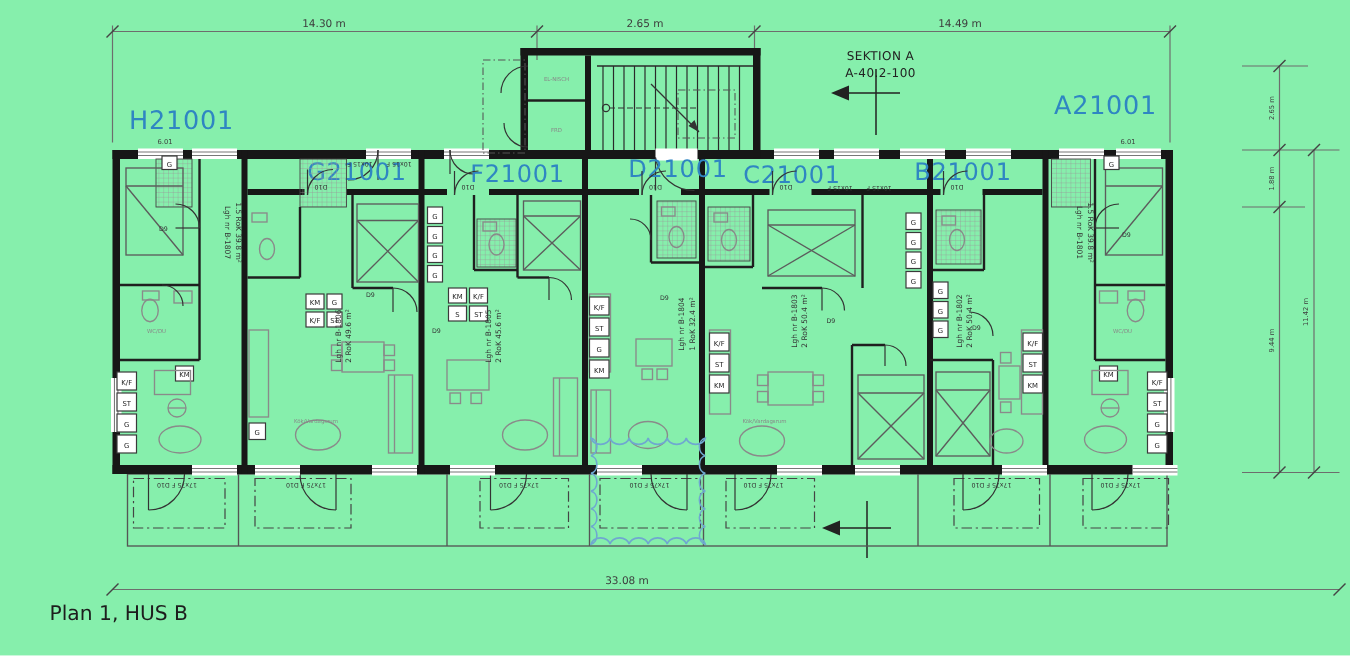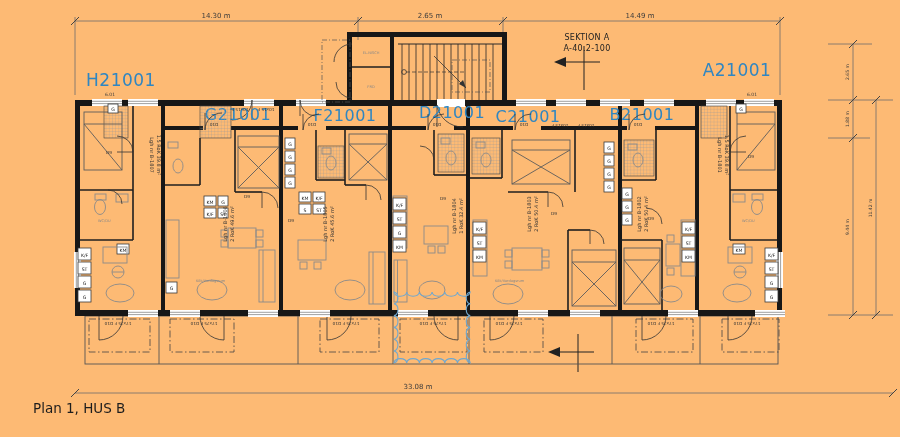--- a/index.html
+++ b/index.html
@@ -1,16 +1,16 @@
 <!DOCTYPE html>
 <html><head>
 <meta charset="utf-8">
 <style>
   html,body{margin:0;padding:0;background:#ffffff;}
-  .stage{position:relative;width:900px;height:437px;background:#fdba74;overflow:hidden;
+  .stage{position:relative;width:900px;height:437px;background:#86efac;overflow:hidden;
          font-family:"DejaVu Sans",sans-serif;}
   svg{display:block}
   
   .w   {fill:#171717;stroke:none}
   .iw  {stroke:#1f1f1f;stroke-width:1.6;fill:none}
   .iw2 {stroke:#2a2a2a;stroke-width:1;fill:none}
   
   .f   {stroke:#8a8a8a;stroke-width:.9;fill:none}
   .fd  {stroke:#5c5c5c;stroke-width:.9;fill:none}
   .cb  {stroke:#3a3a3a;stroke-width:.8;fill:#fff}

